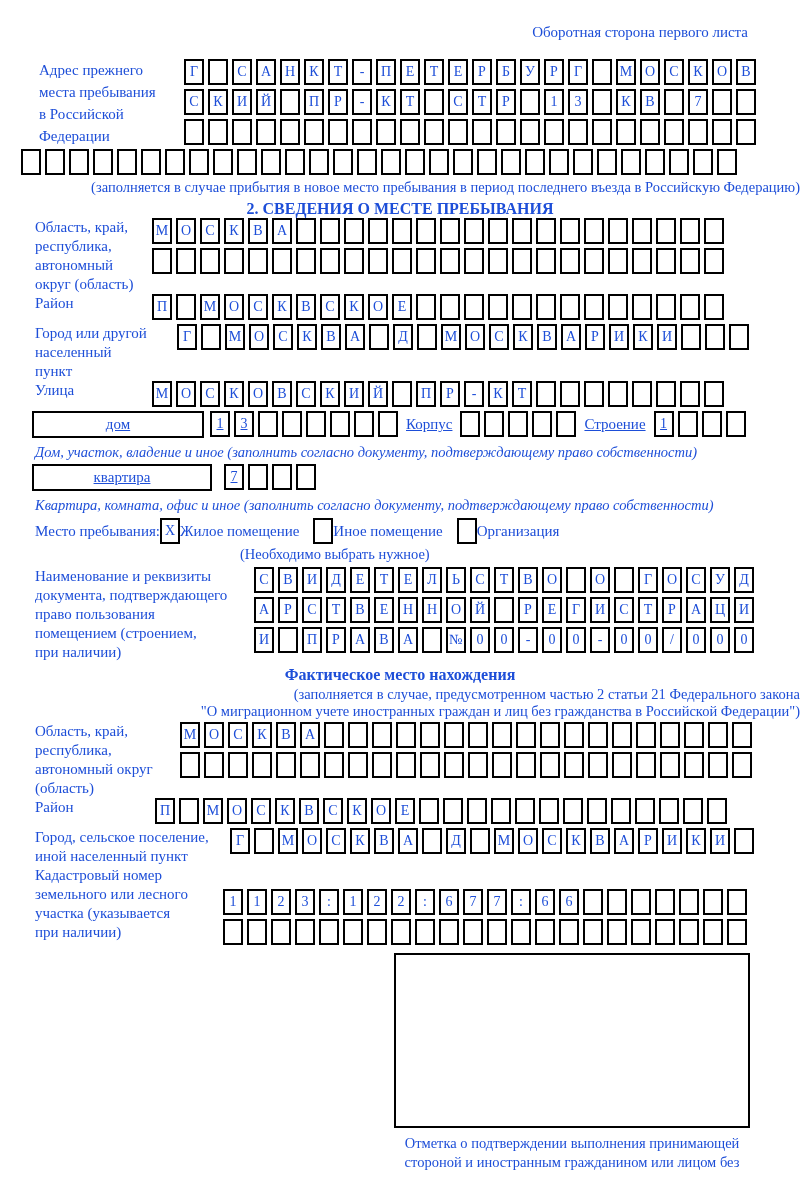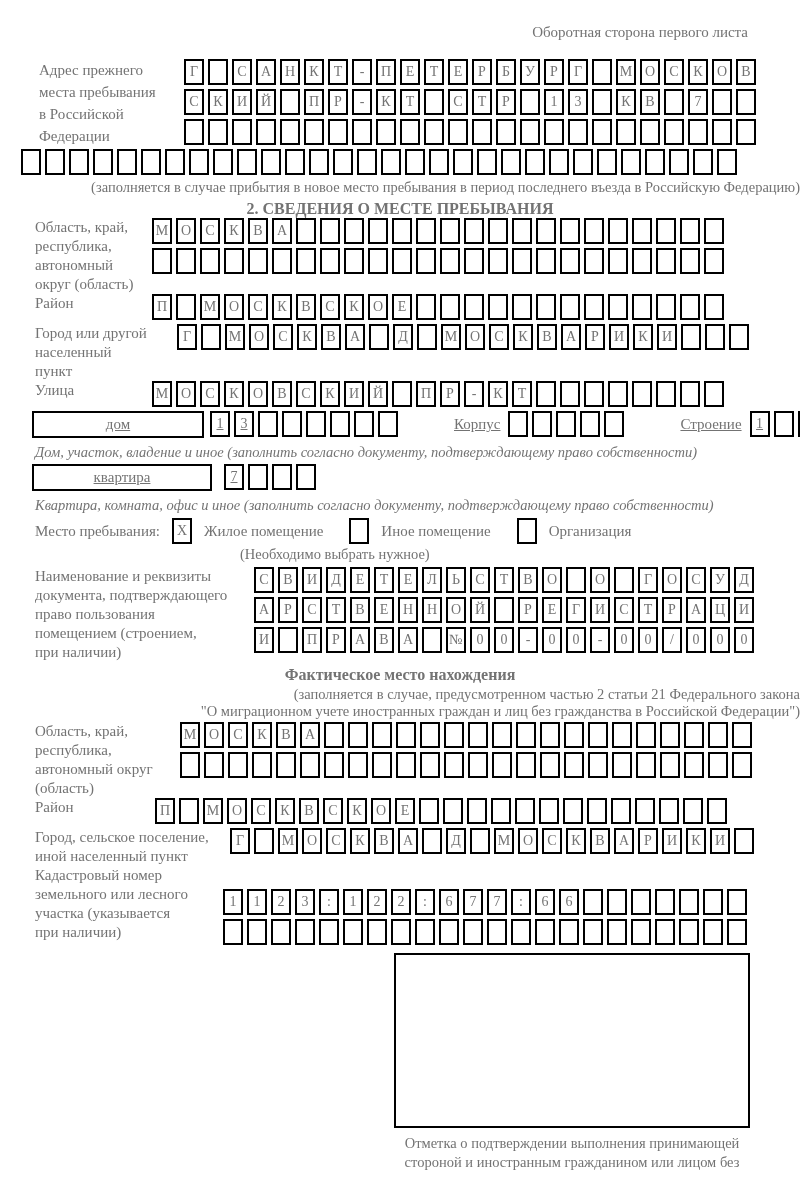--- a/index.html
+++ b/index.html
@@ -1,16 +1,16 @@
 <!DOCTYPE html>
 <html><head>
 <meta charset="utf-8">
 <style>
   html,body{margin:0;padding:0;background:#ffffff;}
-  .page{position:relative;width:800px;height:1180px;background:#ffffff;color:#737373;
+  .page{position:relative;width:800px;height:1180px;background:#ffffff;color:#1d4ed8;
         font-family:"Liberation Serif",serif;overflow:hidden;}
   .page-header{padding:24px 52px 0 0;text-align:right;font-size:15px;}
   
   .boxrow{display:flex;gap:4px;margin-bottom:4px;}
   .cell{box-sizing:border-box;flex:0 0 20px;width:20px;height:26px;border:2px solid #000;
         text-align:center;font-size:14px;line-height:22px;overflow:hidden;}
   
   .field{display:flex;align-items:flex-start;margin-left:35px;}
   .flabel{flex-shrink:0;font-size:15px;line-height:19px;}
   .flabel.tall{line-height:22px;}
@@ -21,24 +21,24 @@
   .fullrow{margin-left:21px;}
   .note{font-size:14.5px;line-height:17px;}
   .center{text-align:right;}
   .sec-title{text-align:center;font-weight:bold;font-size:16px;line-height:19px;margin-top:3px;}
   .mt2{margin-top:2px;} .mb2{margin-bottom:2px;}
   
   .house-row{display:flex;align-items:flex-start;margin-left:32px;gap:6px;margin-bottom:3px;text-decoration:underline;}
   .bigbox{box-sizing:border-box;height:27px;border:2px solid #000;display:flex;align-items:center;
           justify-content:center;font-size:15px;flex-shrink:0;}
   .w172{width:172px}.w200{width:180px}
-  .inline-label{font-size:15px;line-height:27px;padding:0 2px;white-space:nowrap;margin-left:48px;}
+  .inline-label{font-size:15px;line-height:27px;padding:0 2px;white-space:nowrap;}
   .note-left{margin-left:35px;margin-bottom:3px;font-style:italic;}
   
-  .chk-row{display:flex;align-items:center;margin-left:35px;gap:12px;font-size:15px;margin-top:4px;}
+  .chk-row{display:flex;align-items:center;margin-left:35px;gap:0;font-size:15px;margin-top:4px;}
   .chk-gap{margin-left:14px;}
   .chk-note{margin-left:240px;margin-top:2px;margin-bottom:4px;}
   
   .stamp-box{box-sizing:border-box;margin-left:394px;margin-top:4px;width:356px;height:175px;
              border:2px solid #000;}
   .stamp-note{width:430px;margin-left:357px;margin-top:6px;text-align:center;
               font-size:14.5px;line-height:19px;}
 </style>
 </head>
 <body>

